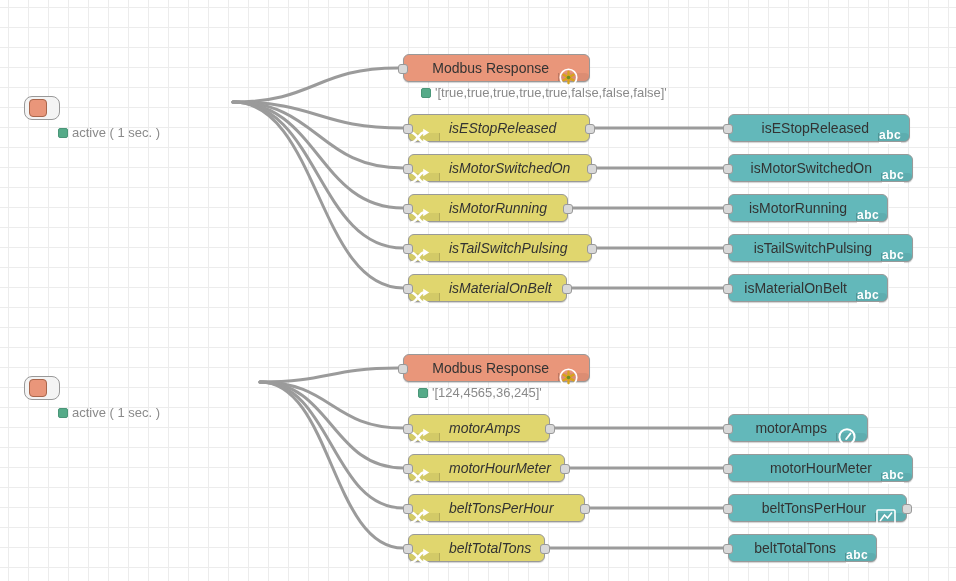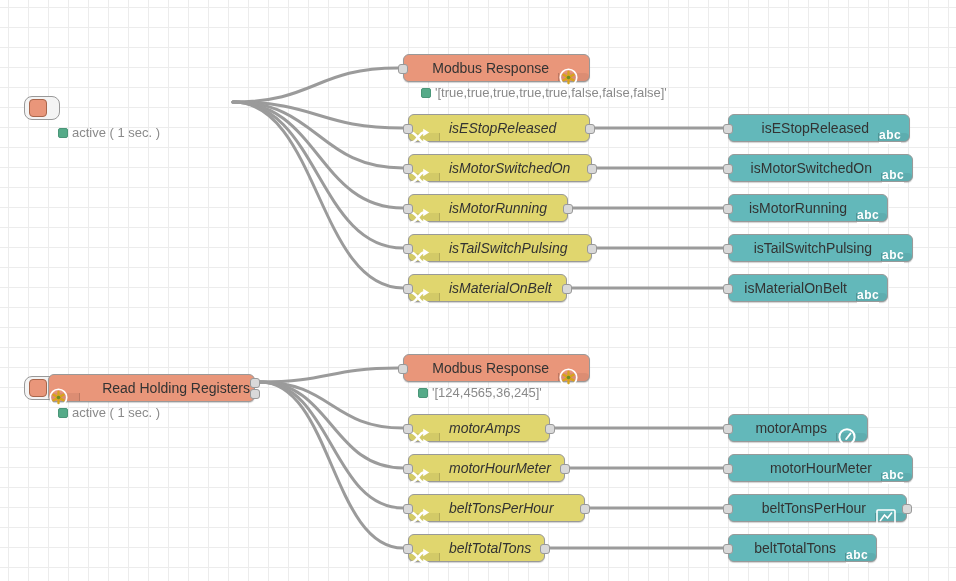--- a/index.html
+++ b/index.html
@@ -218,52 +218,36 @@
     </div>
     <div class="node node-ui" style="left: 728px; top: 274px; width: 160px;">
       <div class="icon-box icon-right">
         <span class="abc-glyph">abc</span>
       </div>
       <span class="label right" style="left: 4px; right: 31px; padding-right: 9px;">isMaterialOnBelt</span>
       <div class="port port-in"></div>
     </div>
     <div class="btn-shell" style="left: 24px; top: 376px;"></div>
     <div class="inject-btn" style="left: 29px; top: 379px;"></div>
-    <div class="node node-modbus" style="left: 48px; top: 374px; width: 207px;">
-      <div class="icon-box icon-left">
+    <div class="status" style="left: 58px; top: 405px;">
+      <span class="status-dot"></span>
+      <span>active ( 1 sec. )</span>
+    </div>
+    <div class="node node-modbus" style="left: 403px; top: 354px; width: 187px;">
+      <div class="icon-box icon-right">
         <svg width="19" height="19" viewBox="0 0 18 18">
           <circle cx="9" cy="9" r="7.8" stroke="#fff" stroke-width="1.6" fill="none"></circle>
           <g stroke="#d8a519" stroke-width="2.2" stroke-linecap="round">
             <line x1="9" y1="3.6" x2="9" y2="14.4"></line>
             <line x1="4.3" y1="6.3" x2="13.7" y2="11.7"></line>
             <line x1="4.3" y1="11.7" x2="13.7" y2="6.3"></line>
           </g>
           <circle cx="9" cy="9" r="1.7" fill="#6b8e23"></circle>
         </svg>
       </div>
-      <span class="label center" style="left: 31px; right: 4px; padding-left: 9px;">Read Holding Registers</span>
-      <div class="port port-out p0of2"></div>
-      <div class="port port-out p1of2"></div>
-    </div>
-    <div class="status" style="left: 58px; top: 405px;">
-      <span class="status-dot"></span>
-      <span>active ( 1 sec. )</span>
-    </div>
-    <div class="node node-modbus" style="left: 403px; top: 354px; width: 187px;">
-      <div class="icon-box icon-right">
-        <svg width="19" height="19" viewBox="0 0 18 18">
-          <circle cx="9" cy="9" r="7.8" stroke="#fff" stroke-width="1.6" fill="none"></circle>
-          <g stroke="#d8a519" stroke-width="2.2" stroke-linecap="round">
-            <line x1="9" y1="3.6" x2="9" y2="14.4"></line>
-            <line x1="4.3" y1="6.3" x2="13.7" y2="11.7"></line>
-            <line x1="4.3" y1="11.7" x2="13.7" y2="6.3"></line>
-          </g>
-          <circle cx="9" cy="9" r="1.7" fill="#6b8e23"></circle>
-        </svg>
-      </div>
       <span class="label center" style="left: 4px; right: 31px; padding-right: 9px;">Modbus Response</span>
       <div class="port port-in"></div>
     </div>
     <div class="status" style="left: 418px; top: 385px;">
       <span class="status-dot"></span>
       <span>'[124,4565,36,245]'</span>
     </div>
     <div class="node node-switch" style="left: 408px; top: 414px; width: 142px;">
       <div class="icon-box icon-left">
         <svg width="22" height="19" viewBox="0 0 24 20">

